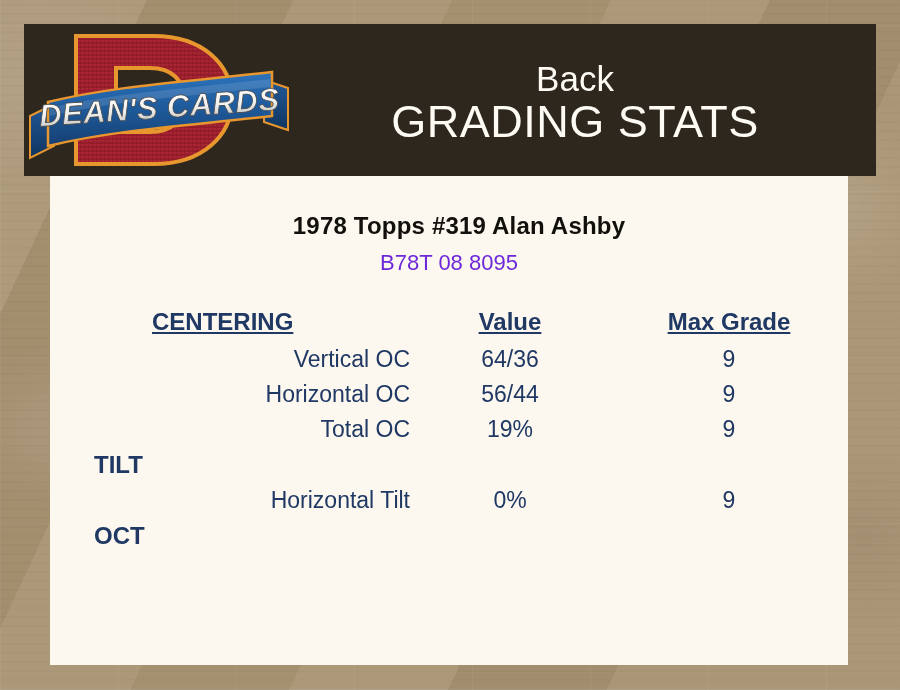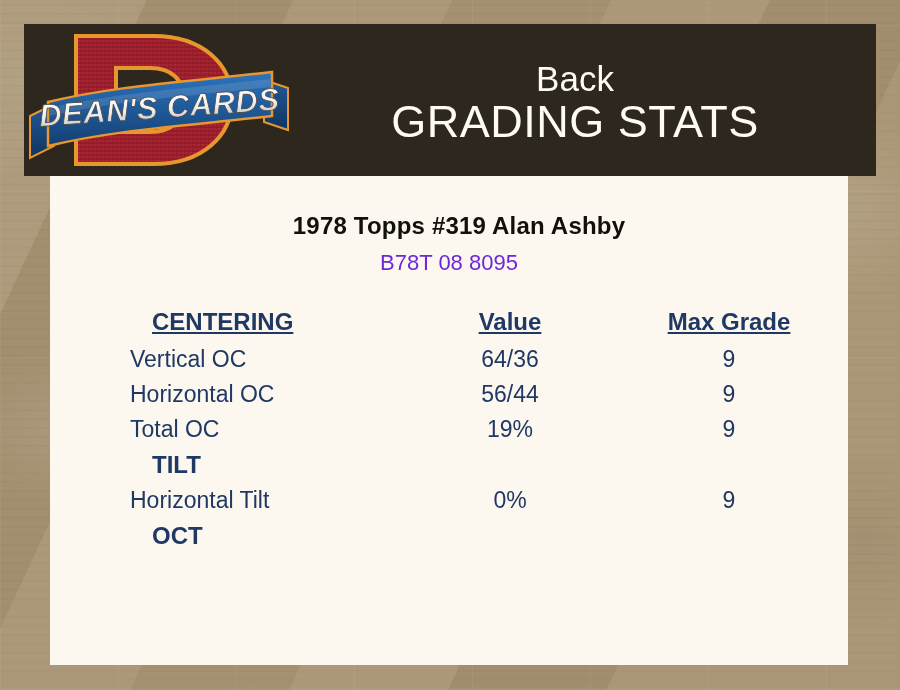--- a/index.html
+++ b/index.html
@@ -144,24 +144,24 @@
   #stats-table td {
     font-size: 23px;
     font-weight: 400;
     padding: 4px 0;
     color: #1f3864;
   }
   #stats-table tr.section-row td.cell-label {
     font-weight: bold;
     font-size: 24px;
     text-align: left;
-    padding-left: 102px;
+    padding-left: 44px;
   }
   #stats-table tr.data-row td.cell-label {
-    text-align: left;
+    text-align: right;
     padding-left: 80px;
   }
   #stats-table td.cell-value { text-align: center; }
   #stats-table td.cell-grade { text-align: center; }
 </style>
 </head>
 <body>
 
 <div id="page">
 

